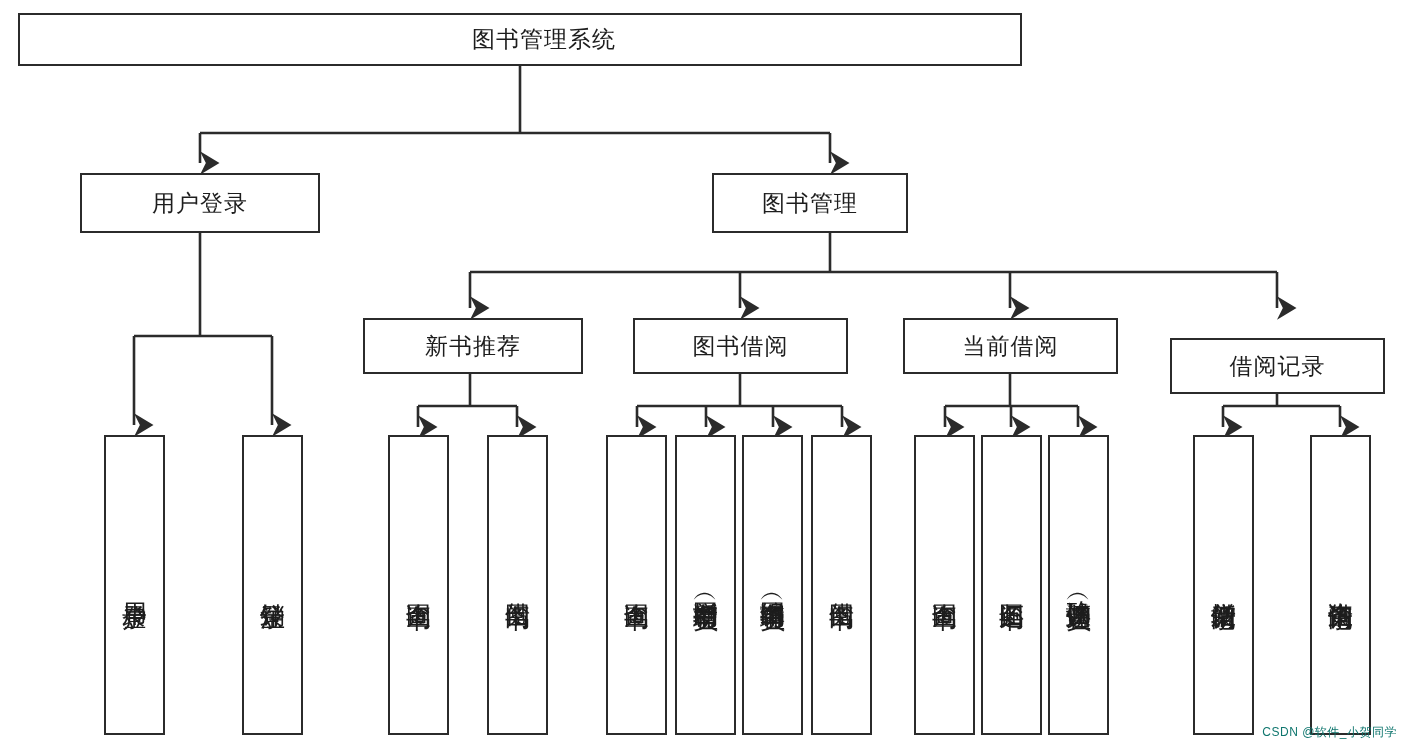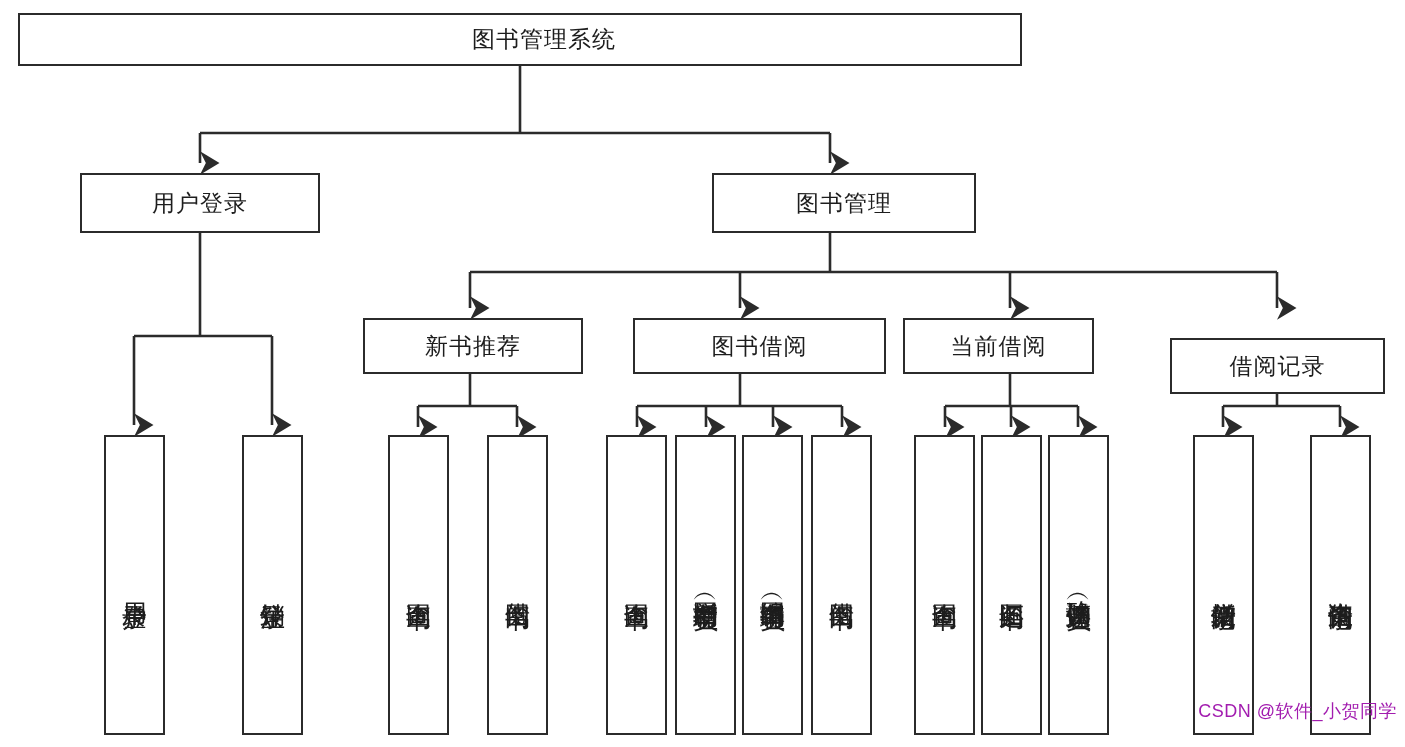--- a/index.html
+++ b/index.html
@@ -51,23 +51,23 @@
   .node.vert .vlabel {
     writing-mode: vertical-rl;
     text-orientation: upright;
     display: block;
     white-space: normal;
     max-height: 100%;
   }
   #watermark {
     position: absolute;
     right: 8px;
-    bottom: 24px;
-    font-size: 18px;
-    color: #a21caf;
+    bottom: 6px;
+    font-size: 12px;
+    color: #0f766e;
     letter-spacing: 0.5px;
     white-space: nowrap;
   }
 </style>
 </head>
 <body>
 
 <div id="canvas">
 
   <svg id="edges" viewBox="0 0 1405 747" width="1405" height="747">
@@ -121,31 +121,31 @@
     </g>
   </svg>
 
   <div class="node horiz" style="left:18px; top:13px; width:1004px; height:53px;padding-left:48px;">
     <span>图书管理系统</span>
   </div>
 
   <div class="node horiz" style="left:80px; top:173px; width:240px; height:60px;">
     <span>用户登录</span>
   </div>
-  <div class="node horiz" style="left:712px; top:173px; width:264px; height:60px;">
+  <div class="node horiz" style="left:712px; top:173px; width:196px; height:60px;">
     <span>图书管理</span>
   </div>
 
   <div class="node horiz" style="left:363px; top:318px; width:220px; height:56px;">
     <span>新书推荐</span>
   </div>
-  <div class="node horiz" style="left:633px; top:318px; width:253px; height:56px;">
+  <div class="node horiz" style="left:633px; top:318px; width:215px; height:56px;">
     <span>图书借阅</span>
   </div>
-  <div class="node horiz" style="left:903px; top:318px; width:191px; height:56px;">
+  <div class="node horiz" style="left:903px; top:318px; width:215px; height:56px;">
     <span>当前借阅</span>
   </div>
   <div class="node horiz" style="left:1170px; top:318px; width:215px; height:56px;margin-top:20px;">
     <span>借阅记录</span>
   </div>
 
   <div class="node vert" style="left:104px; top:435px; width:61px; height:300px;">
     <span class="vlabel">用户登录</span>
   </div>
   <div class="node vert" style="left:242px; top:435px; width:61px; height:300px;">

